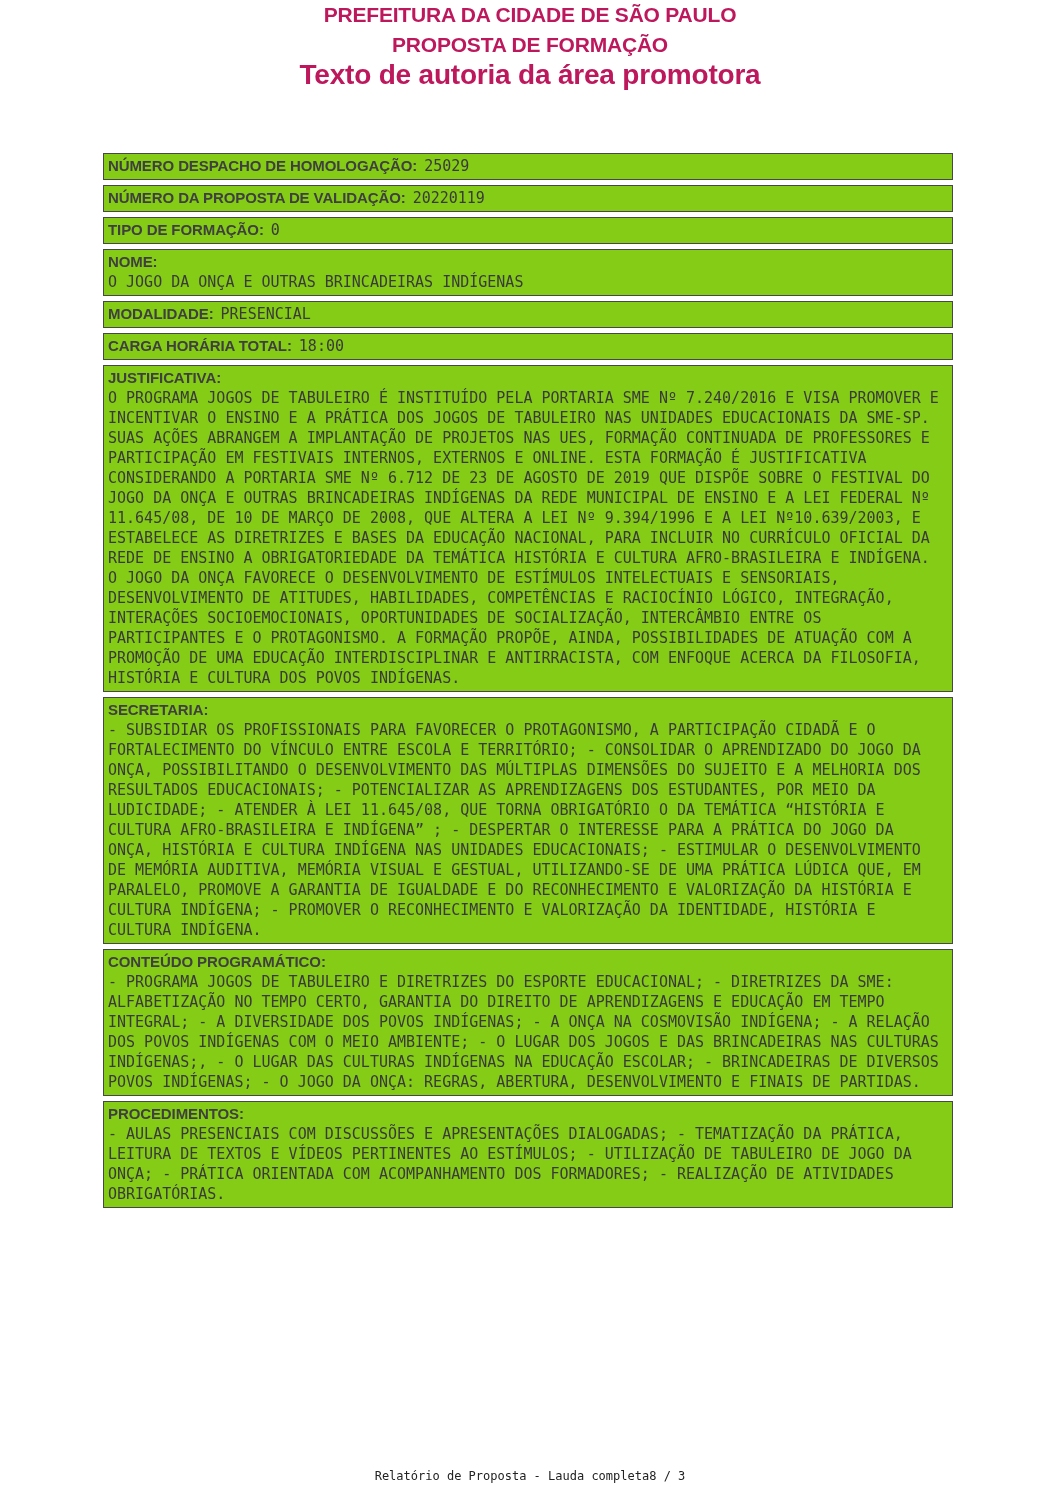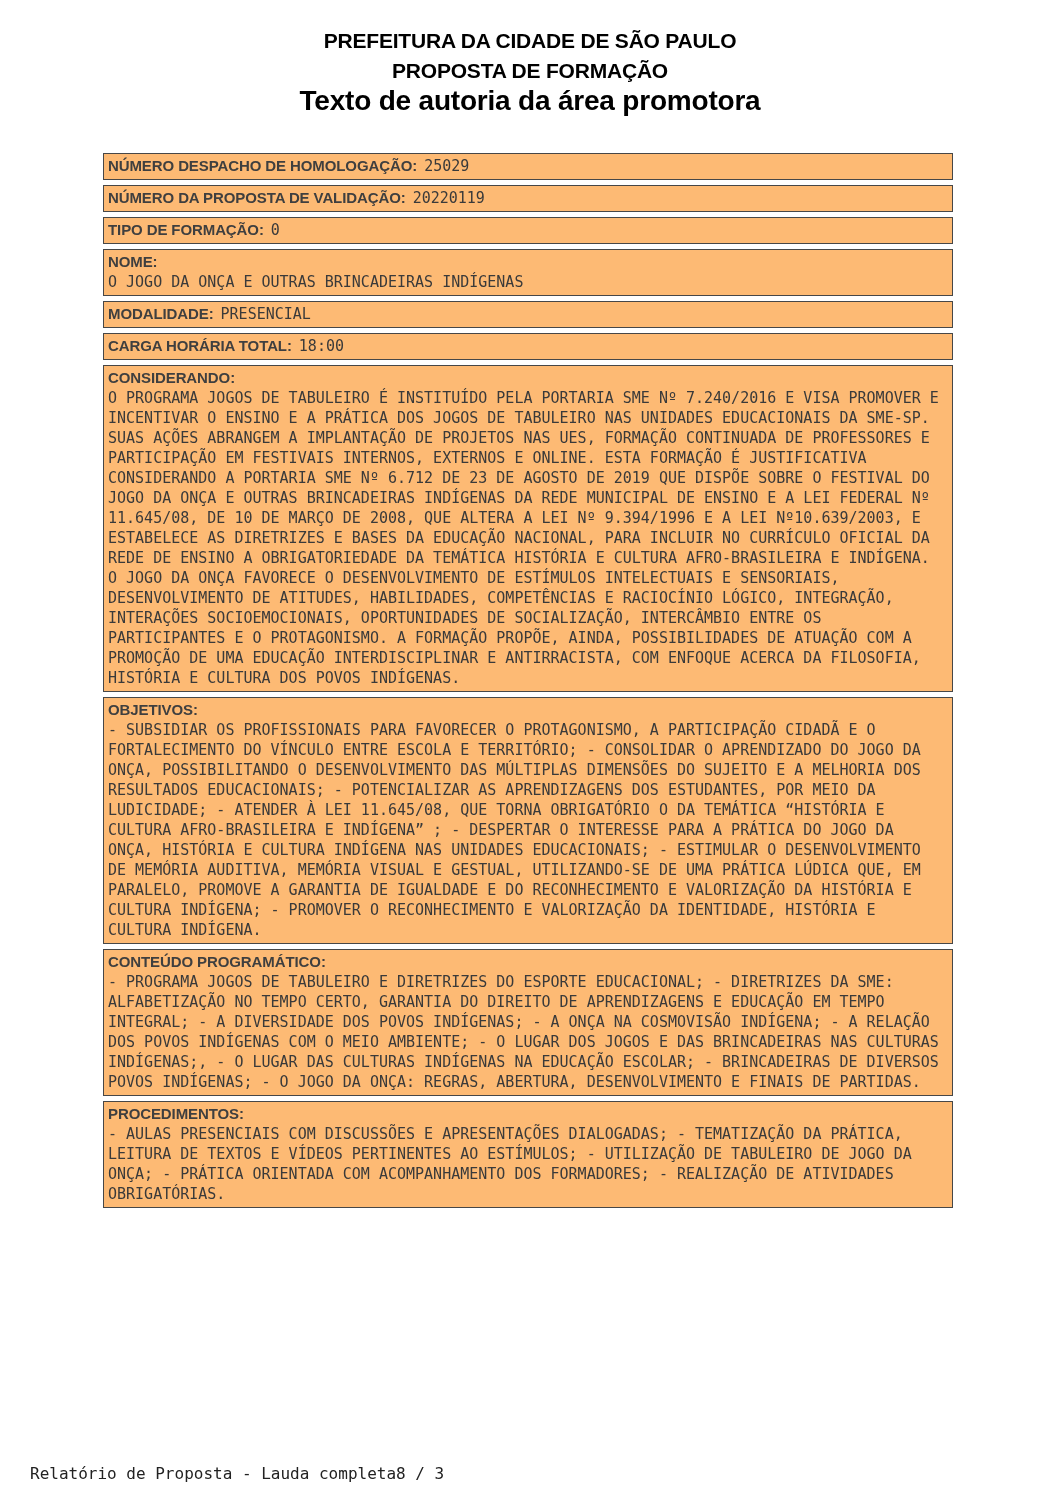--- a/index.html
+++ b/index.html
@@ -6,42 +6,41 @@
   .page {
     position:relative;
     width:1060px;
     height:1497px;
     background:#ffffff;
     font-family:"Liberation Sans", sans-serif;
     color:#3a3a3a;
     overflow:hidden;
   }
   .doc-header {
-    padding-top:26px;
     text-align:center;
     font-weight:bold;
-    color:#000000;
+    color:#be185d;
   }
   .doc-header .h-line { font-size:21px; line-height:30px; letter-spacing:-0.2px; }
   .doc-header .h-sub  { font-size:28px; line-height:30px; letter-spacing:-0.2px; }
   .fields {
     position:absolute;
     left:103px;
     top:153px;
     width:850px;
   }
   .field-row {
     box-sizing:border-box;
     width:850px;
     border:1px solid #474747;
     margin-bottom:5px;
     padding:2px 5px 3px 4px;
     font-size:15px;
     line-height:20px;
-    background:#fdba74;
+    background:#84cc16;
   }
   .field-label {
     font-family:"Liberation Sans", sans-serif;
     font-weight:bold;
     font-size:15px;
     color:#3f3f3f;
     letter-spacing:-0.1px;
   }
   .field-value {
     font-family:"DejaVu Sans Mono","Liberation Mono", monospace;
@@ -52,23 +51,23 @@
   }
   .field-row.inline .field-value { margin-left:7px; }
   .field-row.block .field-label { display:block; }
   .field-row.block .field-value { display:block; }
   .doc-footer {
     position:absolute;
     left:30px;
     right:30px;
     bottom:14px;
     display:flex;
-    justify-content:flex-start;
+    justify-content:center;
     font-family:"DejaVu Sans Mono","Liberation Mono", monospace;
-    font-size:16px;
+    font-size:12px;
     color:#222222;
   }
 </style>
 </head>
 <body>
 
 <div class="page">
 
   <div class="doc-header">
     <div class="h-line">PREFEITURA DA CIDADE DE SÃO PAULO</div>
@@ -98,26 +97,26 @@
   <div class="field-row inline">
     <span class="field-label">MODALIDADE:</span><span class="field-value">PRESENCIAL</span>
   </div>
 
   <div class="field-row inline">
     <span class="field-label">CARGA HORÁRIA TOTAL:</span><span class="field-value">18:00</span>
   </div>
 
 
   <div class="field-row block">
-    <span class="field-label">CONSIDERANDO:</span>
+    <span class="field-label">JUSTIFICATIVA:</span>
         <span class="field-value">O PROGRAMA JOGOS DE TABULEIRO É INSTITUÍDO PELA PORTARIA SME Nº 7.240/2016 E VISA PROMOVER E INCENTIVAR O ENSINO E A PRÁTICA DOS JOGOS DE TABULEIRO NAS UNIDADES EDUCACIONAIS DA SME-SP. SUAS AÇÕES ABRANGEM A IMPLANTAÇÃO DE PROJETOS NAS UES, FORMAÇÃO CONTINUADA DE PROFESSORES E PARTICIPAÇÃO EM FESTIVAIS INTERNOS, EXTERNOS E ONLINE. ESTA FORMAÇÃO É JUSTIFICATIVA CONSIDERANDO A PORTARIA SME Nº 6.712 DE 23 DE AGOSTO DE 2019 QUE DISPÕE SOBRE O FESTIVAL DO JOGO DA ONÇA E OUTRAS BRINCADEIRAS INDÍGENAS DA REDE MUNICIPAL DE ENSINO E A LEI FEDERAL Nº 11.645/08, DE 10 DE MARÇO DE 2008, QUE ALTERA A LEI Nº 9.394/1996 E A LEI Nº10.639/2003, E ESTABELECE AS DIRETRIZES E BASES DA EDUCAÇÃO NACIONAL, PARA INCLUIR NO CURRÍCULO OFICIAL DA REDE DE ENSINO A OBRIGATORIEDADE DA TEMÁTICA HISTÓRIA E CULTURA AFRO-BRASILEIRA E INDÍGENA. O JOGO DA ONÇA FAVORECE O DESENVOLVIMENTO DE ESTÍMULOS INTELECTUAIS E SENSORIAIS, DESENVOLVIMENTO DE ATITUDES, HABILIDADES, COMPETÊNCIAS E RACIOCÍNIO LÓGICO, INTEGRAÇÃO, INTERAÇÕES SOCIOEMOCIONAIS, OPORTUNIDADES DE SOCIALIZAÇÃO, INTERCÂMBIO ENTRE OS PARTICIPANTES E O PROTAGONISMO. A FORMAÇÃO PROPÕE, AINDA, POSSIBILIDADES DE ATUAÇÃO COM A PROMOÇÃO DE UMA EDUCAÇÃO INTERDISCIPLINAR E ANTIRRACISTA, COM ENFOQUE ACERCA DA FILOSOFIA, HISTÓRIA E CULTURA DOS POVOS INDÍGENAS.</span>
   </div>
 
   <div class="field-row block">
-    <span class="field-label">OBJETIVOS:</span>
+    <span class="field-label">SECRETARIA:</span>
         <span class="field-value">- SUBSIDIAR OS PROFISSIONAIS PARA FAVORECER O PROTAGONISMO, A PARTICIPAÇÃO CIDADÃ E O FORTALECIMENTO DO VÍNCULO ENTRE ESCOLA E TERRITÓRIO; - CONSOLIDAR O APRENDIZADO DO JOGO DA ONÇA, POSSIBILITANDO O DESENVOLVIMENTO DAS MÚLTIPLAS DIMENSÕES DO SUJEITO E A MELHORIA DOS RESULTADOS EDUCACIONAIS; - POTENCIALIZAR AS APRENDIZAGENS DOS ESTUDANTES, POR MEIO DA LUDICIDADE; - ATENDER À LEI 11.645/08, QUE TORNA OBRIGATÓRIO O DA TEMÁTICA “HISTÓRIA E CULTURA AFRO-BRASILEIRA E INDÍGENA” ; - DESPERTAR O INTERESSE PARA A PRÁTICA DO JOGO DA ONÇA, HISTÓRIA E CULTURA INDÍGENA NAS UNIDADES EDUCACIONAIS; - ESTIMULAR O DESENVOLVIMENTO DE MEMÓRIA AUDITIVA, MEMÓRIA VISUAL E GESTUAL, UTILIZANDO-SE DE UMA PRÁTICA LÚDICA QUE, EM PARALELO, PROMOVE A GARANTIA DE IGUALDADE E DO RECONHECIMENTO E VALORIZAÇÃO DA HISTÓRIA E CULTURA INDÍGENA; - PROMOVER O RECONHECIMENTO E VALORIZAÇÃO DA IDENTIDADE, HISTÓRIA E CULTURA INDÍGENA.</span>
   </div>
 
   <div class="field-row block">
     <span class="field-label">CONTEÚDO PROGRAMÁTICO:</span>
         <span class="field-value">- PROGRAMA JOGOS DE TABULEIRO E DIRETRIZES DO ESPORTE EDUCACIONAL; - DIRETRIZES DA SME: ALFABETIZAÇÃO NO TEMPO CERTO, GARANTIA DO DIREITO DE APRENDIZAGENS E EDUCAÇÃO EM TEMPO INTEGRAL; - A DIVERSIDADE DOS POVOS INDÍGENAS; - A ONÇA NA COSMOVISÃO INDÍGENA; - A RELAÇÃO DOS POVOS INDÍGENAS COM O MEIO AMBIENTE; - O LUGAR DOS JOGOS E DAS BRINCADEIRAS NAS CULTURAS INDÍGENAS;, - O LUGAR DAS CULTURAS INDÍGENAS NA EDUCAÇÃO ESCOLAR; - BRINCADEIRAS DE DIVERSOS POVOS INDÍGENAS; - O JOGO DA ONÇA: REGRAS, ABERTURA, DESENVOLVIMENTO E FINAIS DE PARTIDAS.</span>
   </div>
 
   <div class="field-row block">
     <span class="field-label">PROCEDIMENTOS:</span>

